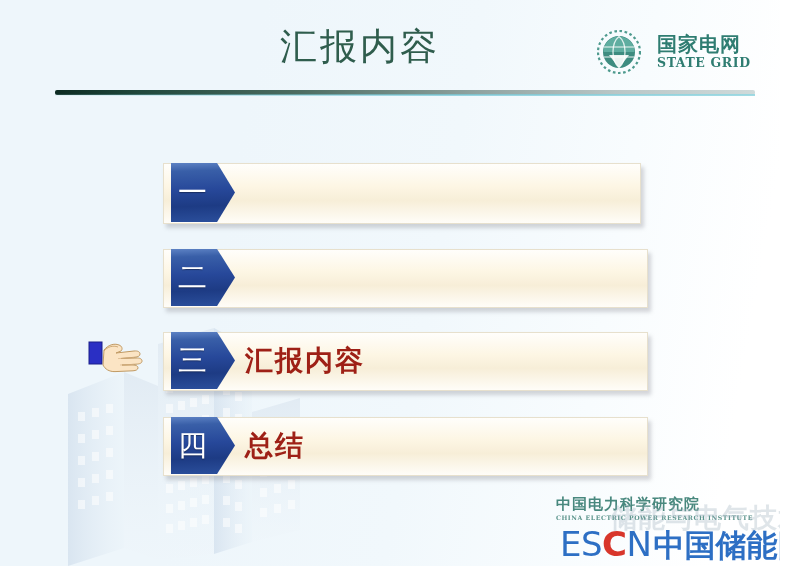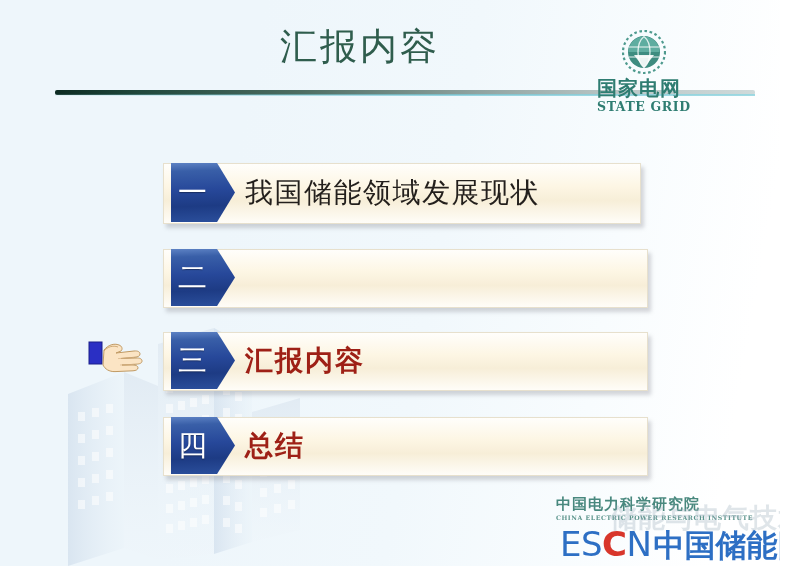--- a/index.html
+++ b/index.html
@@ -62,22 +62,21 @@
     background: linear-gradient(90deg, rgba(160,210,215,0.15) 0%, rgba(120,200,215,0.75) 55%, rgba(150,215,225,0.9) 100%);
   }
 
   
   .sg-logo {
     position: absolute;
     left: 597px;
     top: 30px;
     display: flex;
     align-items: center;
-    gap: 4px;
-    flex-direction: column;
+    gap: 16px;
   }
   .sg-mark { width: 44px; height: 44px; flex: 0 0 auto; }
   .sg-text { display: flex; flex-direction: column; line-height: 1; }
   .sg-cn {
     font-size: 20px;
     font-weight: bold;
     color: #2f7d72;
     letter-spacing: 1px;
     font-family: "DejaVu Sans", "Liberation Sans", sans-serif;
   }
@@ -357,21 +356,20 @@
     </div>
   </div>
 
   <div class="agenda">
 
     <div class="row" style="left:163px; top:163px; width:476px; height:59px;">
       <div class="row-box" style="width:476px;"></div>
       <div class="pent">
         <span class="pent-num">一</span>
       </div>
-      <div class="row-label dark">我国储能领域发展现状</div>
     </div>
 
     <div class="row" style="left:163px; top:249px; width:483px; height:57px;">
       <div class="row-box" style="width:483px;"></div>
       <div class="pent">
         <span class="pent-num">二</span>
       </div>
     </div>
 
     <div class="row" style="left:163px; top:332px; width:483px; height:57px;">

